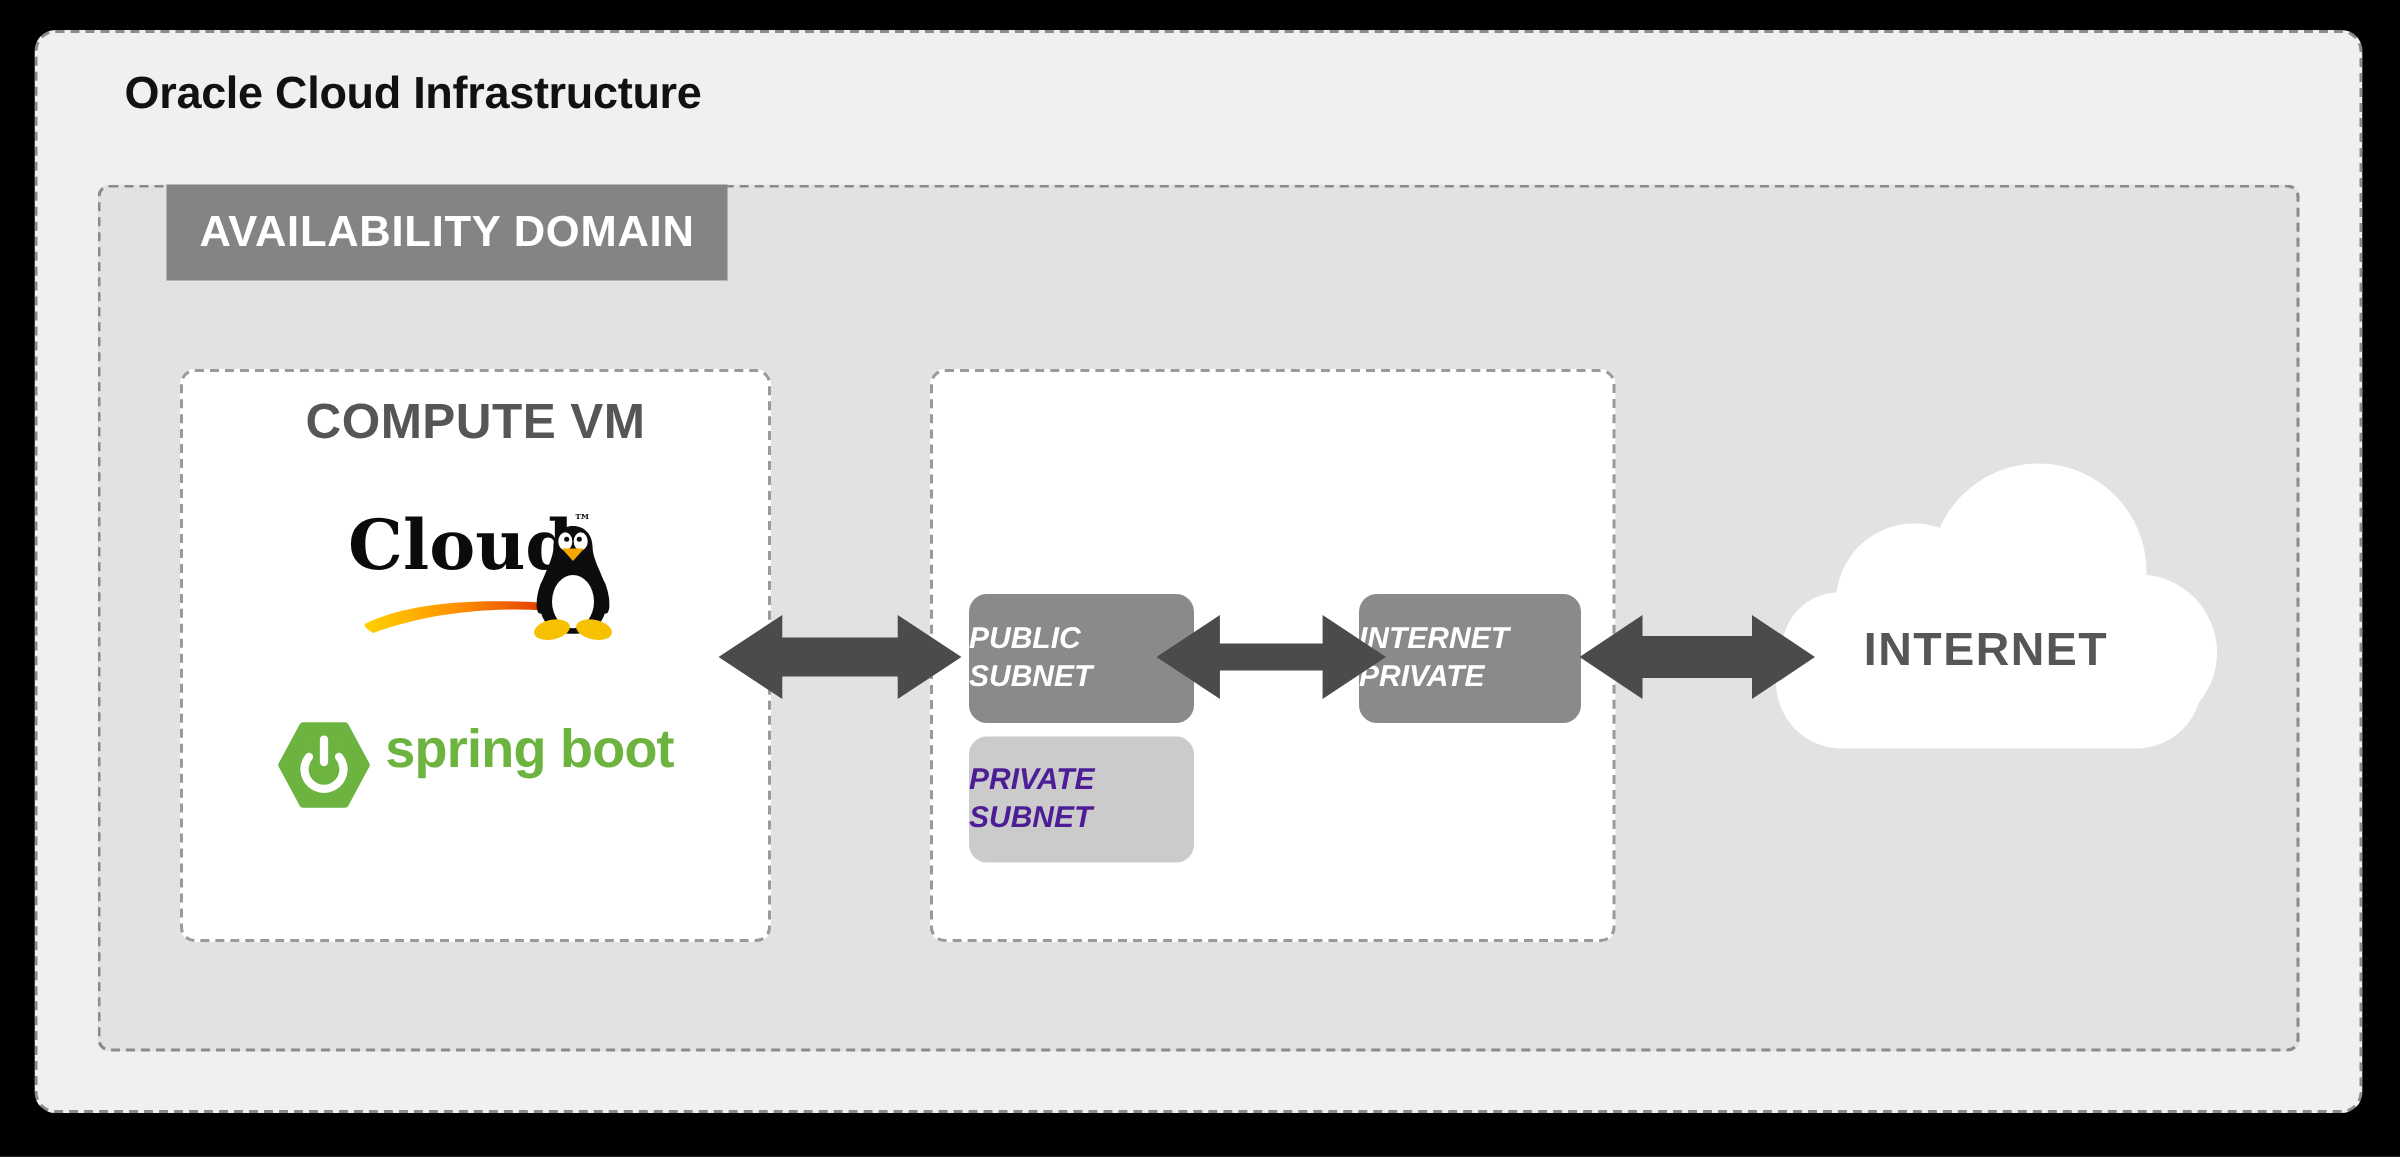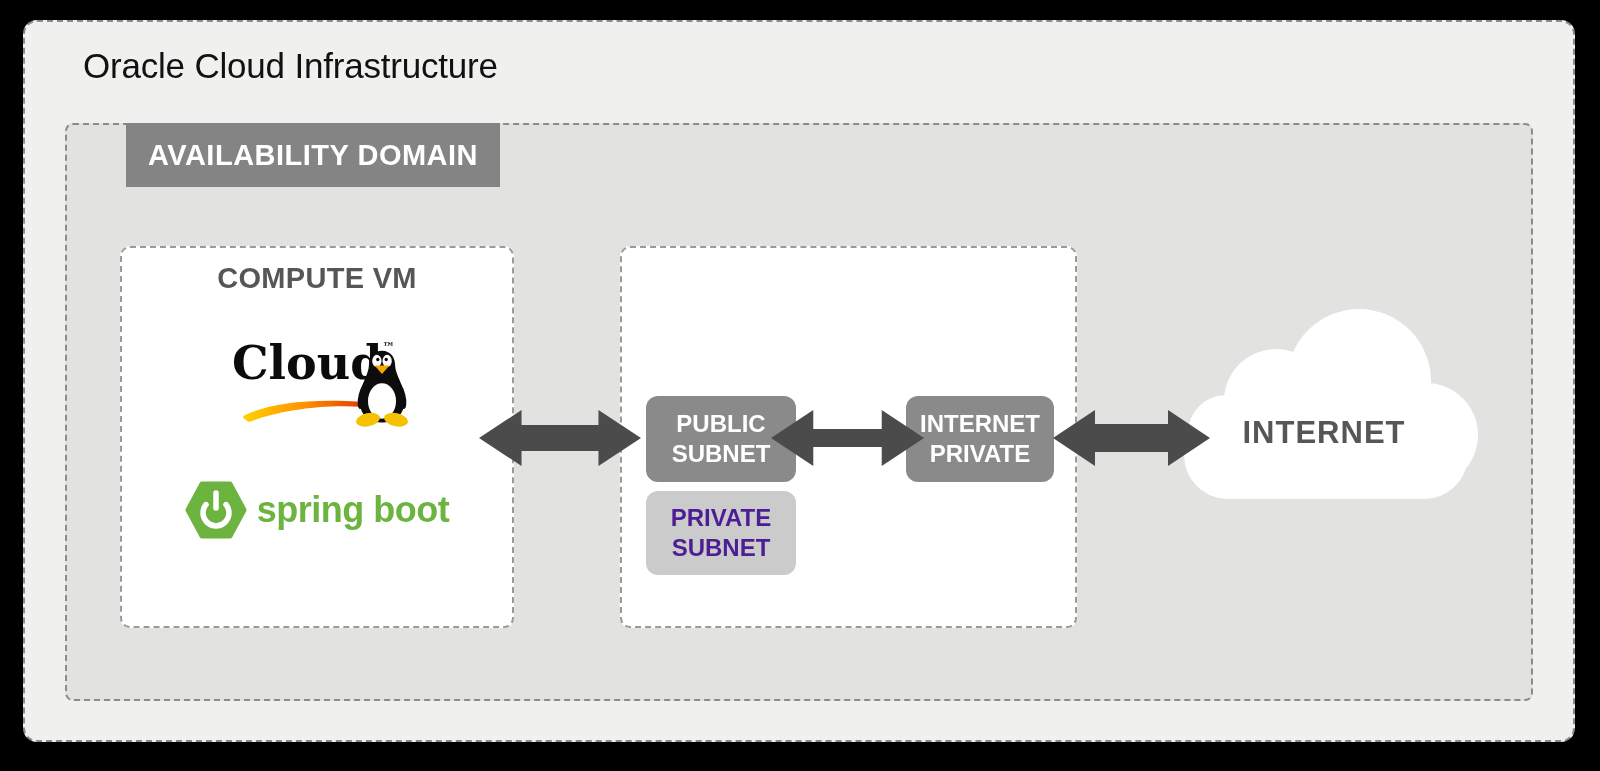--- a/index.html
+++ b/index.html
@@ -2,56 +2,56 @@
 <html><head>
 <meta charset="utf-8">
 <style>
   html,body{margin:0;padding:0;background:#000;}
   .canvas{position:relative;width:1600px;height:771px;background:#000;overflow:hidden;
           font-family:"Liberation Sans",sans-serif;}
 
   
   .oci-box{position:absolute;left:23px;top:20px;width:1548px;height:718px;
            background:#f0f0ef;border:2px dashed #8b8b8b;border-radius:14px;}
-  .oci-title{position:absolute;left:58px;top:24px;font-size:35px;font-weight:normal;
+  .oci-title{position:absolute;left:58px;top:24px;font-size:30px;font-weight:bold;
              color:#111;letter-spacing:-0.2px;}
 
   
   .ad-box{position:absolute;left:40px;top:101px;width:1464px;height:574px;
           background:#e2e2e1;border:2px dashed #8b8b8b;border-radius:8px;}
   .ad-label{position:absolute;left:44px;top:-2px;width:374px;height:64px;
-            background:#848484;display:flex;align-items:center;justify-content:center;margin-left:15px;}
+            background:#848484;display:flex;align-items:center;justify-content:center;}
   .ad-label span{color:#fff;font-size:29px;font-weight:bold;letter-spacing:0.5px;}
 
   
   .node-box{position:absolute;background:#fff;border:2px dashed #9a9a9a;border-radius:10px;}
   .compute-box{left:53px;top:121px;width:390px;height:378px;}
   .vcn-box{left:553px;top:121px;width:453px;height:378px;}
   .node-title{position:absolute;top:14px;left:0;width:100%;text-align:center;
-              font-size:29px;font-weight:bold;color:#565656;letter-spacing:0.3px;}
+              font-size:33px;font-weight:bold;color:#565656;letter-spacing:0.3px;}
   .vcn-title{width:390px;}
 
   
   .linux-logo{position:absolute;left:110px;top:98px;width:180px;height:88px;}
   .linux-word{position:absolute;left:0;top:-6px;font-family:"DejaVu Serif","Liberation Serif",serif;
               font-weight:bold;font-size:46px;color:#0b0b0b;line-height:1;}
   .linux-word sup{font-size:12px;vertical-align:28px;letter-spacing:0;}
   .linux-swoosh{position:absolute;left:4px;top:50px;width:132px;height:26px;}
   .tux{position:absolute;left:122px;top:2px;width:56px;height:80px;}
 
   
   .spring-logo{position:absolute;left:0;top:230px;width:100%;display:flex;
-               align-items:center;justify-content:center;gap:10px;}
+               justify-content:center;gap:10px;}
   .spring-hex{width:62px;height:64px;}
   .spring-text{font-size:36px;font-weight:bold;color:#6db33f;letter-spacing:-0.5px;}
 
   
   .chip{position:absolute;border-radius:12px;display:flex;flex-direction:column;
-        align-items:center;justify-content:center;line-height:1.25;
-        font-size:24px;font-weight:bold;}
+        align-items:flex-start;justify-content:center;line-height:1.25;
+        font-size:20px;font-weight:bold;font-style:italic;}
   .chip-dark{background:#8a8a8a;color:#fff;}
   .chip-light{background:#cbcbcb;color:#4c1d95;}
   .public-subnet{left:24px;top:148px;width:150px;height:86px;}
   .internet-gateway{left:284px;top:148px;width:148px;height:86px;}
   .private-subnet{left:24px;top:243px;width:150px;height:84px;}
 
   
   .cloud{position:absolute;left:1097px;top:168px;width:320px;height:210px;}
   .cloud svg{position:absolute;left:0;top:0;width:100%;height:100%;}
   .cloud-label{position:absolute;left:0;top:122px;width:100%;text-align:center;

